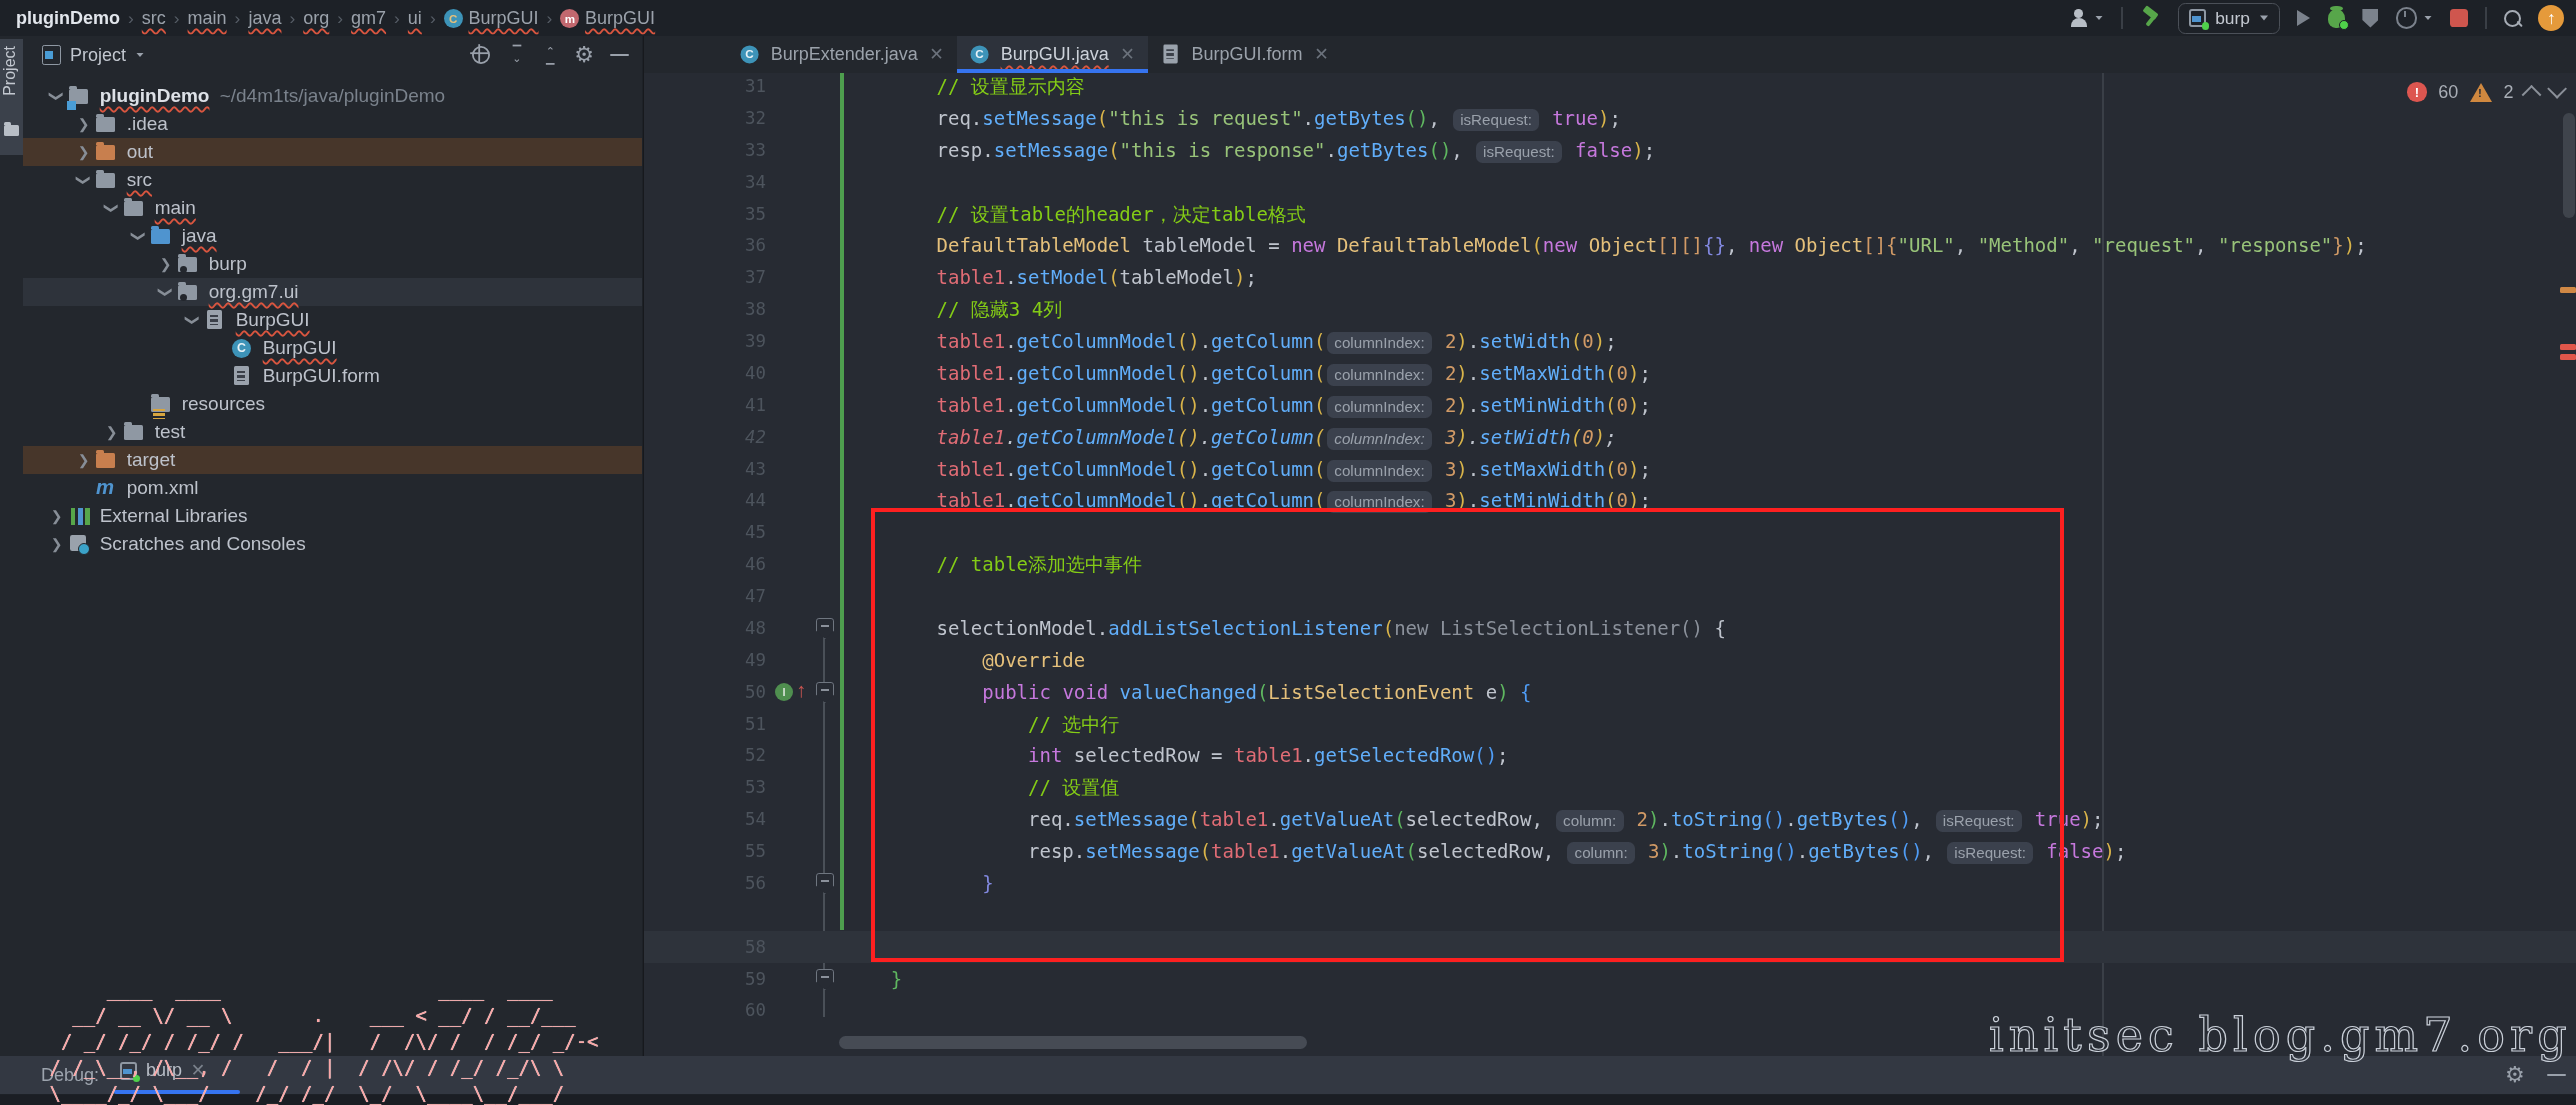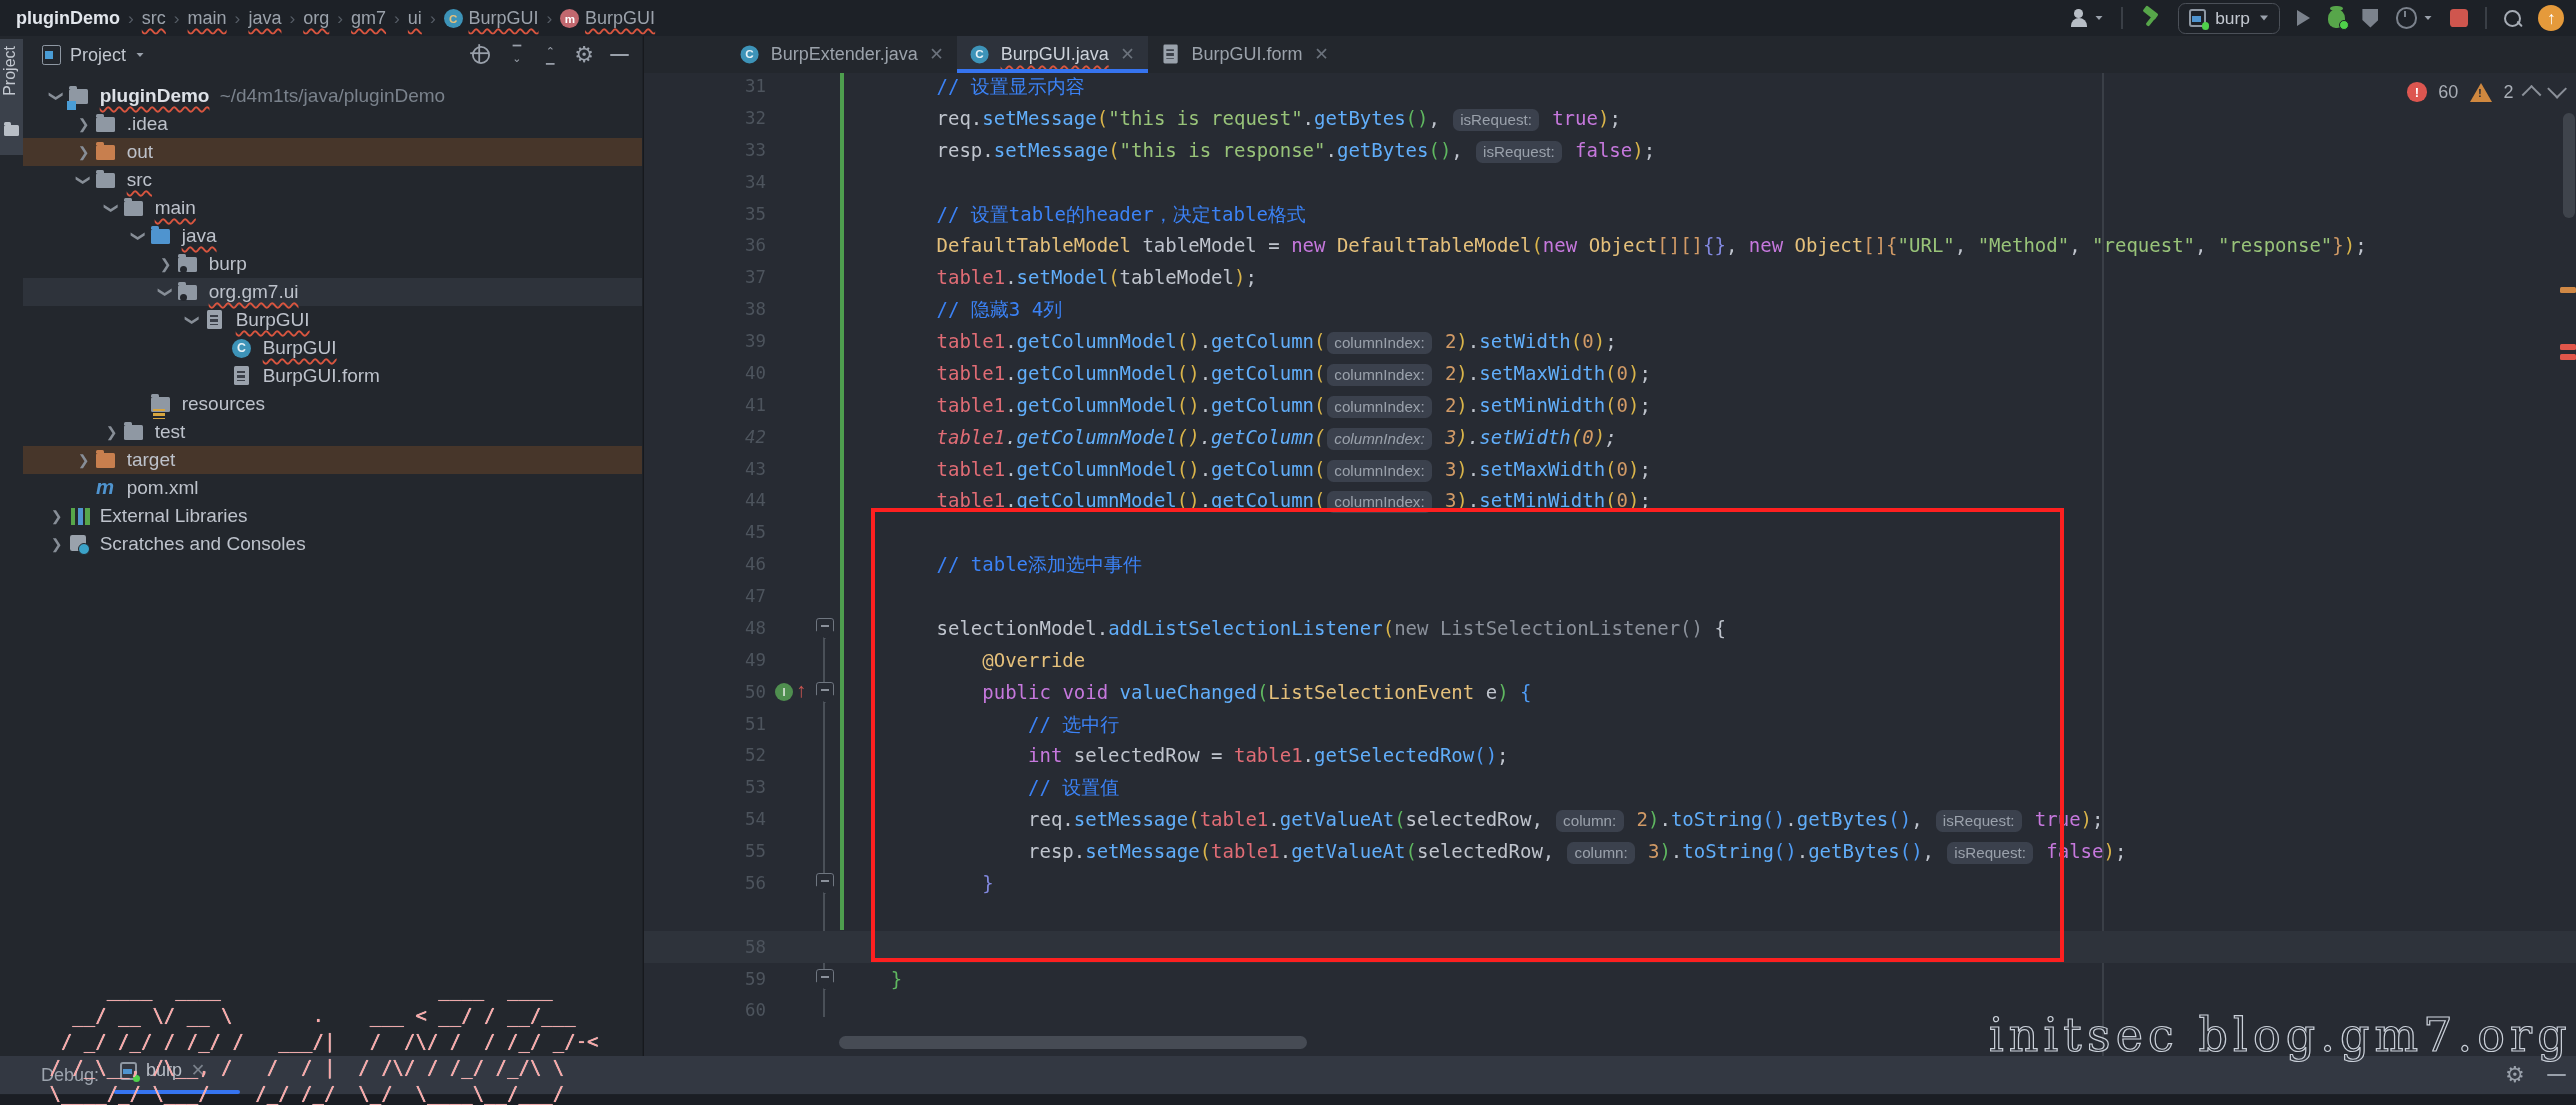--- a/index.html
+++ b/index.html
@@ -104,21 +104,21 @@
   .tab.active .tab-label{text-decoration:underline wavy #d9553f;text-decoration-thickness:1.5px;text-underline-offset:5.1px;}
   .tab.active::after{content:"";position:absolute;left:0;bottom:0;width:100%;height:4.4px;background:#3674f0;}
   .tab .x{color:#6b727c;font-size:17.4px;margin-left:2.9px;}
   .tab .tico{transform:scale(.95);}
   #editor-body{position:absolute;left:0;top:37px;width:1932px;height:983px;background:#272b33;overflow:hidden;}
   .code-row{position:absolute;left:0;width:100%;height:32px;}
   .code-row.caret-line{background:#2e333b;}
   .ln{position:absolute;left:0;top:0;width:122px;text-align:right;color:#4d545d;
     font-family:"DejaVu Sans Mono",monospace;font-size:17.4px;line-height:32px;}
   .code-text{position:absolute;left:201px;top:0;font-family:"DejaVu Sans Mono",monospace;font-size:19px;line-height:32px;white-space:pre;}
-  .cm{color:#3b82f6}.kw{color:#c678dd}.cls{color:#e5c07b}.fn{color:#61aefa}.fld{color:#e06c75}
+  .cm{color:#84cc16}.kw{color:#c678dd}.cls{color:#e5c07b}.fn{color:#61aefa}.fld{color:#e06c75}
   .str{color:#98c379}.num{color:#d19a66}.pln{color:#bfc4cd}.py{color:#d9b44a}.pg{color:#5fb760}
   .pb{color:#4f9cf5}.pp{color:#8289e0}.po{color:#d19a66}.ann{color:#e5c07b}.gr{color:#8b919b}
   .hint{display:inline-block;background:#3b414d;color:#9aa1ab;border-radius:6.5px;padding:0 7.3px;font-size:15.2px;
     font-family:"Liberation Sans",sans-serif;line-height:22px;vertical-align:middle;margin:0 1.5px;}
   .fold-marker{position:absolute;left:172px;top:5.8px;width:16px;height:19px;border:1.5px solid #6f7680;border-radius:2.9px;
     background:#272b33;clip-path:polygon(0 0,100% 0,100% 62%,50% 100%,0 62%);}
   .fold-marker::after{content:"";position:absolute;left:3.6px;top:6.5px;width:8.7px;height:2.2px;background:#8b919b;}
   .impl-icon{position:absolute;left:131px;top:6.5px;width:18px;height:18px;border-radius:50%;background:#4f8f4f;
     color:#d9e4d9;font-size:11px;font-weight:bold;display:flex;align-items:center;justify-content:center;}
   .impl-arrow{position:absolute;left:152px;top:2.9px;color:#c75450;font-size:20.3px;font-weight:bold;}

